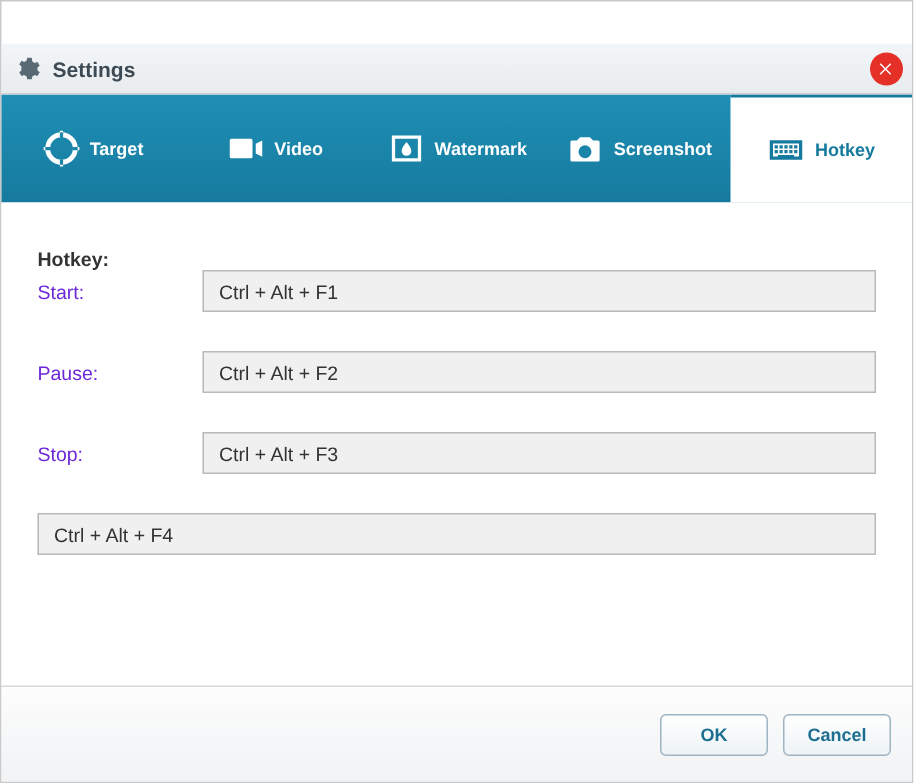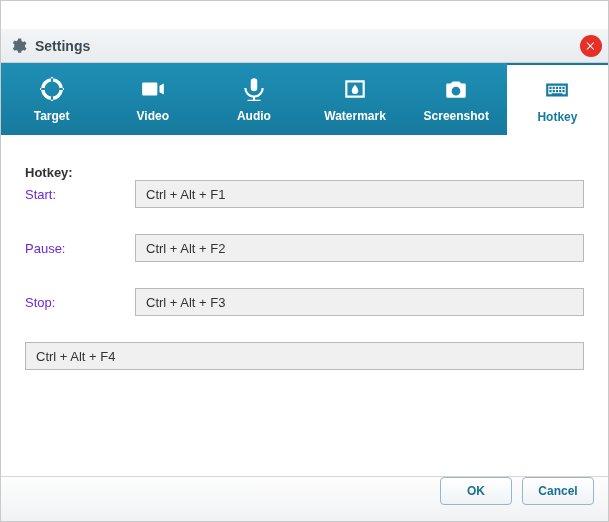--- a/index.html
+++ b/index.html
@@ -5,33 +5,33 @@
   * { box-sizing: border-box; margin: 0; padding: 0; }
   html, body { width: 609px; height: 522px; font-family: Arial, sans-serif; font-size: 13px; color: #333; background: #fff; }
   .window { width: 609px; height: 522px; display: flex; flex-direction: column; border: 1px solid #c9c9c9; background: #fff; }
   .titlebar { height: 34px; background: linear-gradient(#f3f6f8, #e8ecef); display: flex; align-items: center; padding: 0 8px; border-bottom: 1px solid #d0d0d0; position: relative; margin-top: 28px; }
   .titlebar .gear { width: 18px; height: 18px; margin-right: 8px; color: #5a6a75; }
   .titlebar .title { font-weight: bold; color: #3d4a54; font-size: 14px; }
   .titlebar .close { position: absolute; right: 6px; top: 50%; transform: translateY(-50%); width: 22px; height: 22px; border-radius: 50%; background: #e53027; display: flex; align-items: center; justify-content: center; cursor: pointer; }
   .titlebar .close svg { width: 12px; height: 12px; fill: #fff; }
 
   .tabbar { height: 72px; background: linear-gradient(#1f8fb5, #167a9e); display: flex; }
-  .tab { flex: 1; display: flex; flex-direction: column; align-items: center; justify-content: center; color: #fff; cursor: pointer; gap: 6px; }
+  .tab { flex: 1; display: flex; flex-direction: row; align-items: center; justify-content: center; color: #fff; cursor: pointer; gap: 6px; }
   .tab.active { background: #fff; color: #167a9e; border-top: 2px solid #167a9e; }
   .tab .iconwrap { height: 28px; display: flex; align-items: center; justify-content: center; }
   .tab svg { width: 26px; height: 26px; fill: currentColor; }
   .tab .tablabel { font-size: 12px; font-weight: bold; }
 
   .content { flex: 1; background: #fff; padding: 30px 24px 10px 24px; }
   .section-title { font-weight: bold; color: #333; }
   .row { display: flex; align-items: center; margin-bottom: 26px; }
   .row .lbl { width: 110px; color: #6d28d9; }
   .row input.hk { flex: 1; height: 28px; border: 1px solid #b9b9b9; background: #f0f0f0; padding: 7px 10px; font-size: 13px; color: #333; }
 
-  .footer { height: 45px; border-top: 1px solid #d8d8d8; background: linear-gradient(#fdfdfd, #f0f2f4); display: flex; align-items: flex-start; justify-content: flex-end; padding: 0 14px; gap: 10px; }
+  .footer { height: 64px; border-top: 1px solid #d8d8d8; background: linear-gradient(#fdfdfd, #f0f2f4); display: flex; align-items: center; justify-content: flex-end; padding: 0 14px; gap: 10px; }
   .btn { min-width: 72px; height: 28px; border: 1px solid #9eb4c2; border-radius: 4px; background: linear-gradient(#ffffff, #eef3f6); color: #1d6f92; font-weight: bold; font-size: 12px; cursor: pointer; }
 </style>
 </head>
 <body>
 
 <div class="window">
 
   <div class="titlebar">
     <span class="gear">
       <svg viewBox="0 0 24 24">
@@ -55,28 +55,20 @@
       </span>
       <span class="tablabel">Target</span>
     </div>
     <div class="tab">
       <span class="iconwrap">
         <svg viewBox="0 0 24 24">
             <path d="M3 6h12a1 1 0 0 1 1 1v10a1 1 0 0 1-1 1H3a1 1 0 0 1-1-1V7a1 1 0 0 1 1-1zm15 3 4-2v10l-4-2z"></path>
           </svg>
       </span>
       <span class="tablabel">Video</span>
-    </div>
-    <div class="tab">
-      <span class="iconwrap">
-        <svg viewBox="0 0 24 24">
-            <path d="M12 2a3 3 0 0 0-3 3v6a3 3 0 0 0 6 0V5a3 3 0 0 0-3-3zm7 9a7 7 0 0 1-14 0H3a9 9 0 0 0 8 8.94V22h2v-2.06A9 9 0 0 0 21 11z M6 22h12v1H6z"></path>
-          </svg>
-      </span>
-      <span class="tablabel">Audio</span>
     </div>
     <div class="tab">
       <span class="iconwrap">
         <svg viewBox="0 0 24 24">
             <path d="M3 4h18v16H3zM5 6v12h14V6zm7 2c1.5 2 3 3.5 3 5.5a3 3 0 0 1-6 0C9 11.5 10.5 10 12 8z"></path>
           </svg>
       </span>
       <span class="tablabel">Watermark</span>
     </div>
     <div class="tab">

